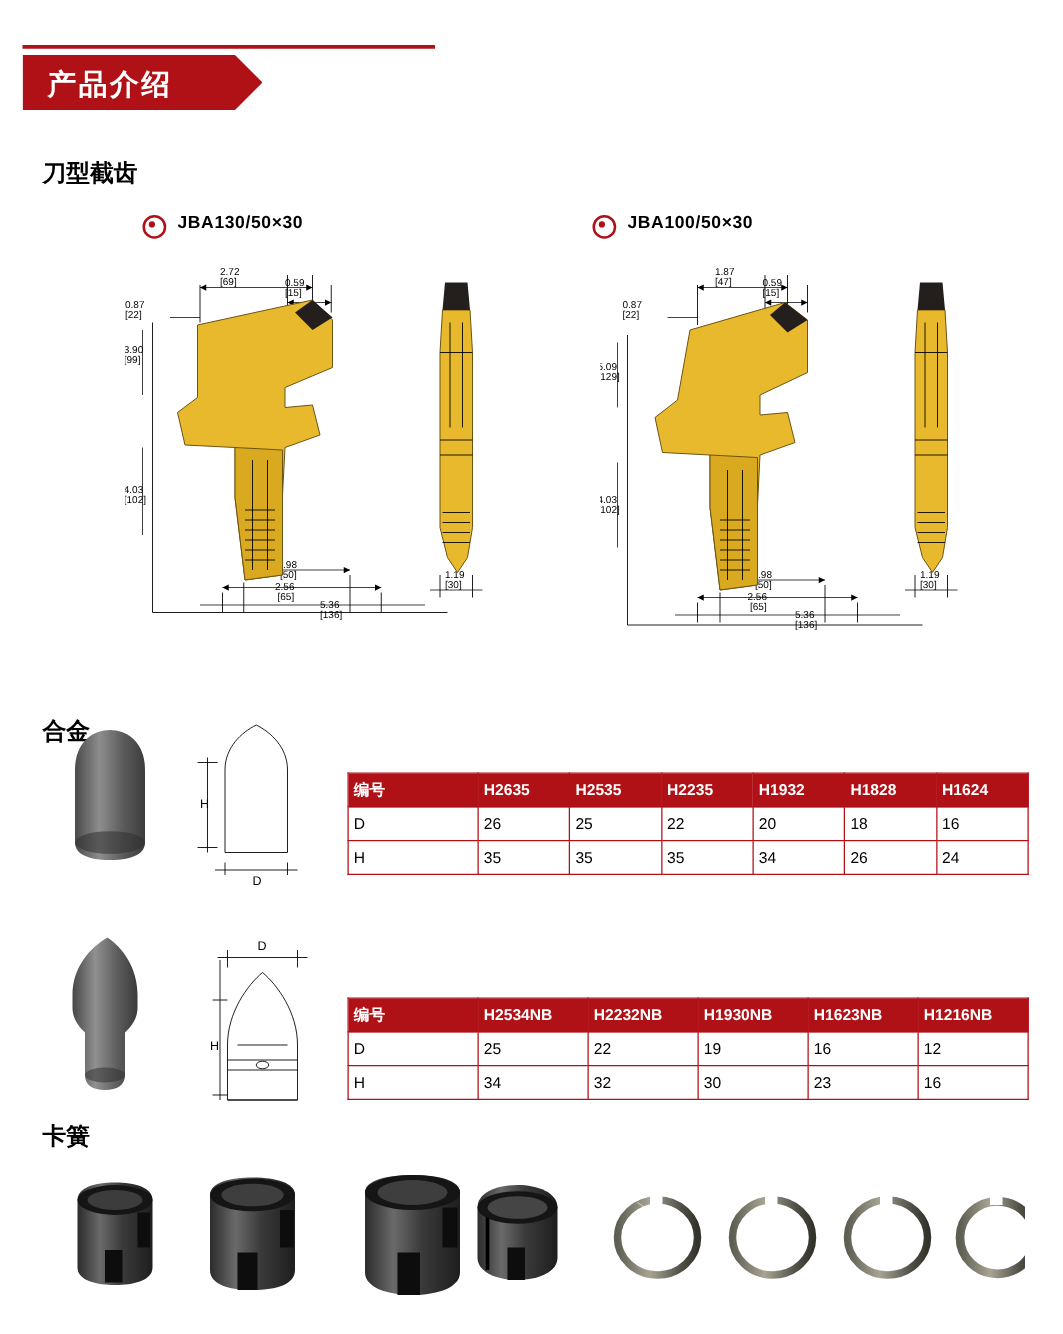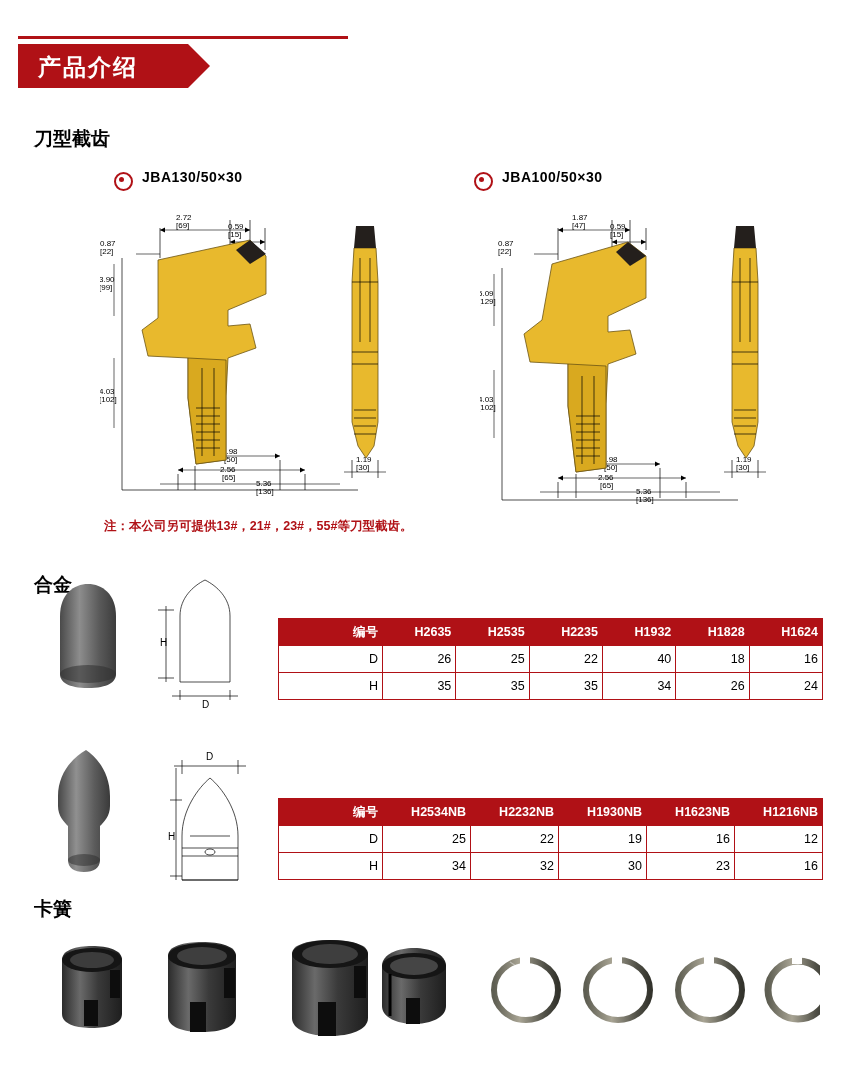--- a/index.html
+++ b/index.html
@@ -57,21 +57,21 @@
   .para{
     position:absolute;font-size:12.5px;line-height:20px;color:#000;
   }
 
   
   table.spec{
     position:absolute;border-collapse:collapse;
   }
   table.spec th, table.spec td{
     border:1px solid #B01116;
-    text-align:right;
+    text-align:left;
     font-size:12.5px;
     height:26px;
     padding:0 4px;
   }
   table.spec th{
     background:#B01116;color:#fff;font-weight:bold;
   }
   table.spec td{background:#fff;color:#000;}
 
   
@@ -281,21 +281,20 @@
       <line x1="22" y1="142" x2="48" y2="142"></line>
         <line x1="30" y1="36" x2="30" y2="120"></line>
       <line x1="40" y1="36" x2="40" y2="120"></line>
       <line x1="24" y1="188" x2="46" y2="188"></line>
         <line x1="24" y1="196" x2="46" y2="196"></line>
       <line x1="24" y1="204" x2="46" y2="204"></line>
         <line x1="24" y1="212" x2="46" y2="212"></line>
     </g>
   </svg>
 
-  <div class="note" style="left:104px;top:518px;">注：本公司另可提供13#，21#，23#，55#等刀型截齿。</div>
 
   <div class="sec-h" style="left:14px;top:572px;">合金</div>
 
   <svg class="dwg" style="left:30px;top:570px;" width="240" height="140" viewBox="0 0 240 140">
     <defs>
       <linearGradient id="g1" x1="0" y1="0" x2="1" y2="0">
         <stop offset="0" stop-color="#4a4a4a"></stop>
           <stop offset="0.35" stop-color="#8d8d8d"></stop>
         <stop offset="0.7" stop-color="#5a5a5a"></stop>
           <stop offset="1" stop-color="#3c3c3c"></stop>
@@ -327,21 +326,21 @@
       <th>H2235</th>
       <th>H1932</th>
       <th>H1828</th>
       <th>H1624</th>
     </tr>
     <tr>
       <td>D</td>
       <td>26</td>
       <td>25</td>
       <td>22</td>
-      <td>40</td>
+      <td>20</td>
       <td>18</td>
       <td>16</td>
     </tr>
     <tr>
       <td>H</td>
       <td>35</td>
       <td>35</td>
       <td>35</td>
       <td>34</td>
       <td>26</td>

